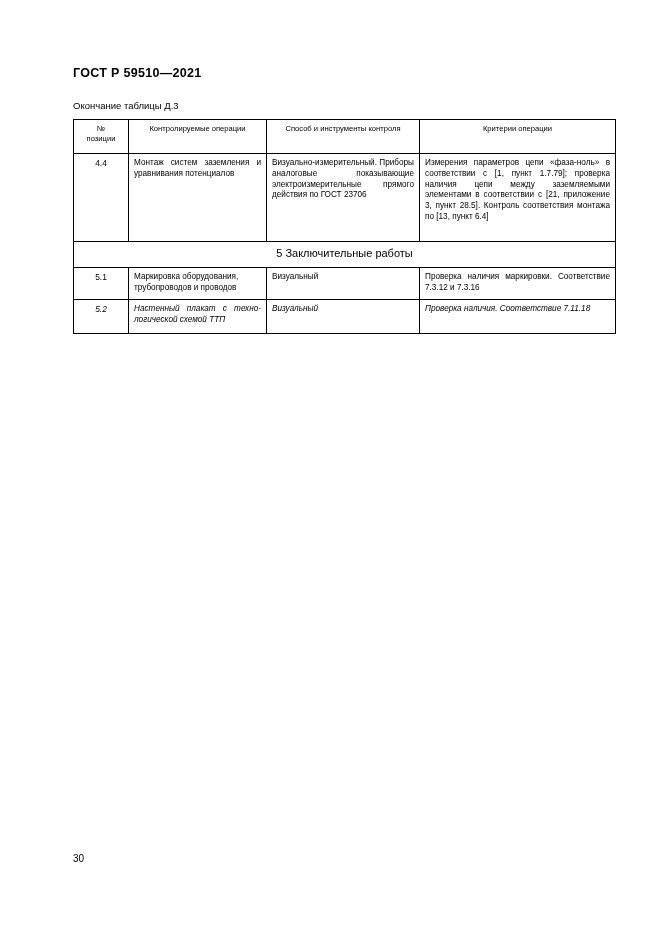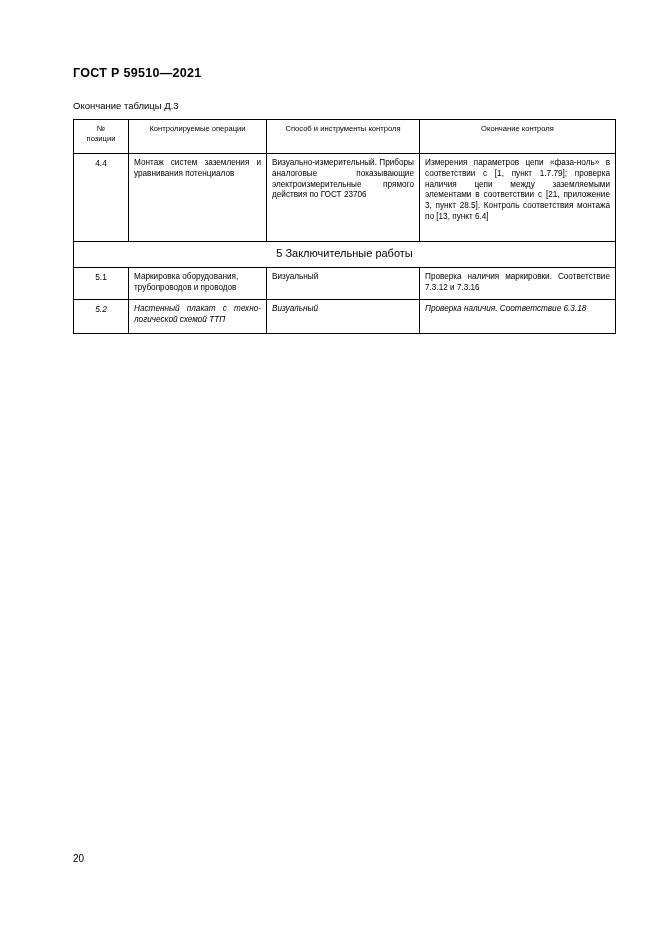--- a/index.html
+++ b/index.html
@@ -135,21 +135,21 @@
           <col class="c4">
       </colgroup>
       <thead>
         <tr>
           <th>
             <span>№</span><br>
             <span>позиции</span>
           </th>
           <th>Контролируемые операции</th>
           <th>Способ и инструменты контроля</th>
-          <th>Окончание контроля</th>
+          <th>Критерии операции</th>
         </tr>
       </thead>
       <tbody>
 
         <tr class="tall">
           <td class="num">4.4</td>
           <td class="just">Монтаж систем заземления и уравнивания потенциа­лов</td>
           <td class="just">Визуально-измерительный. Приборы аналоговые пока­зывающие электроизмери­тельные прямого действия по ГОСТ 23706</td>
           <td class="just">Измерения параметров цепи «фаза-ноль» в соответствии с [1, пункт 1.7.79]; проверка наличия цепи между зазем­ляемыми элементами в соответствии с [21, приложение 3, пункт 28.5]. Контроль соответствия монтажа по [13, пункт 6.4]</td>
         </tr>
@@ -163,22 +163,22 @@
           <td class="num">5.1</td>
           <td>Маркировка оборудования, трубопроводов и проводов</td>
           <td>Визуальный</td>
           <td class="just">Проверка наличия маркировки. Соот­ветствие 7.3.12 и 7.3.16</td>
         </tr>
 
         <tr class="row52">
           <td class="num">5.2</td>
           <td class="just">Настенный плакат с техно­логической схемой ТТП</td>
           <td>Визуальный</td>
-          <td>Проверка наличия. Соответствие 6.3.18</td>
+          <td>Проверка наличия. Соответствие 7.11.18</td>
         </tr>
 
       </tbody>
     </table>
   </div>
 
-  <div class="page-number">20</div>
+  <div class="page-number">30</div>
 
 </div>
 
 </body></html>

